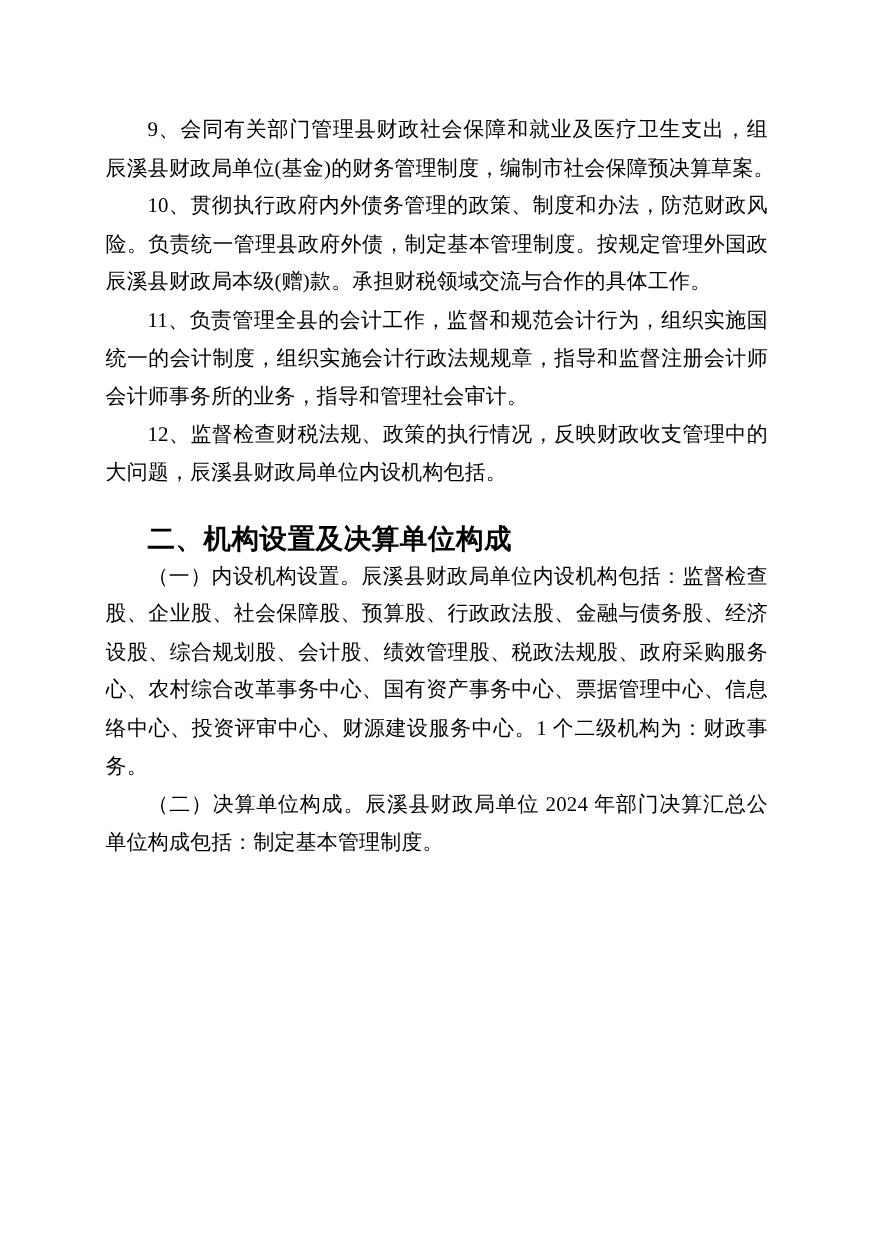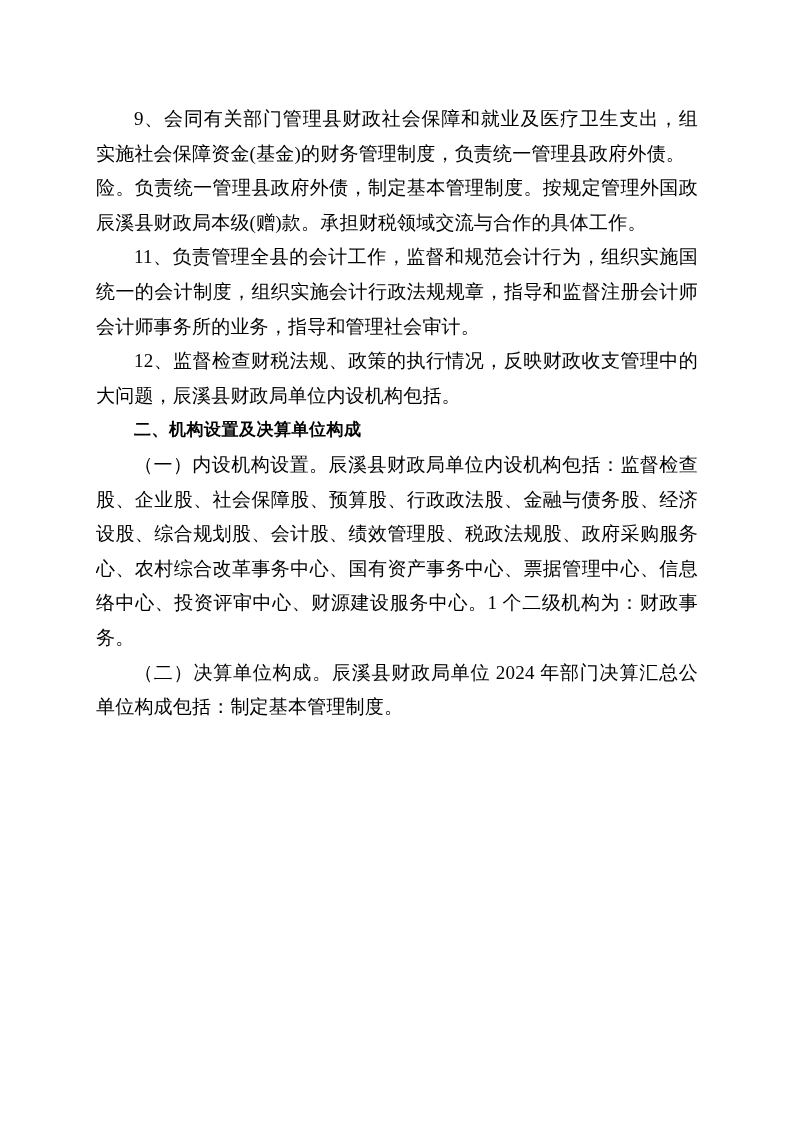--- a/index.html
+++ b/index.html
@@ -37,38 +37,40 @@
   .line.full {
     white-space: normal;
     text-align: justify;
     text-align-last: justify;
     overflow: hidden;
   }
   .line.first {
     padding-left: 38px;
   }
   .line.heading {
-    font-family: Liberation Serif, serif;
+    font-family: Liberation Sans, sans-serif;
     font-weight: 700;
-    font-size: 17px;
+    font-size: 25px;
     letter-spacing: 0.5px;
+    margin-top: 25px;
   }
 </style>
 </head>
 <body>
 
 <div class="page">
   <div class="content">
 
     <div class="para">
       <div class="line first full">9、会同有关部门管理县财政社会保障和就业及医疗卫生支出，组织</div>
-      <div class="line">实施社会保障资金(基金)的财务管理制度，负责统一管理县政府外债。</div>
+      <div class="line">辰溪县财政局单位(基金)的财务管理制度，编制市社会保障预决算草案。</div>
     </div>
 
     <div class="para">
+      <div class="line first full">10、贯彻执行政府内外债务管理的政策、制度和办法，防范财政风</div>
       <div class="line full">险。负责统一管理县政府外债，制定基本管理制度。按规定管理外国政府</div>
       <div class="line">辰溪县财政局本级(赠)款。承担财税领域交流与合作的具体工作。</div>
     </div>
 
     <div class="para">
       <div class="line first full">11、负责管理全县的会计工作，监督和规范会计行为，组织实施国家</div>
       <div class="line full">统一的会计制度，组织实施会计行政法规规章，指导和监督注册会计师和</div>
       <div class="line">会计师事务所的业务，指导和管理社会审计。</div>
     </div>
 

